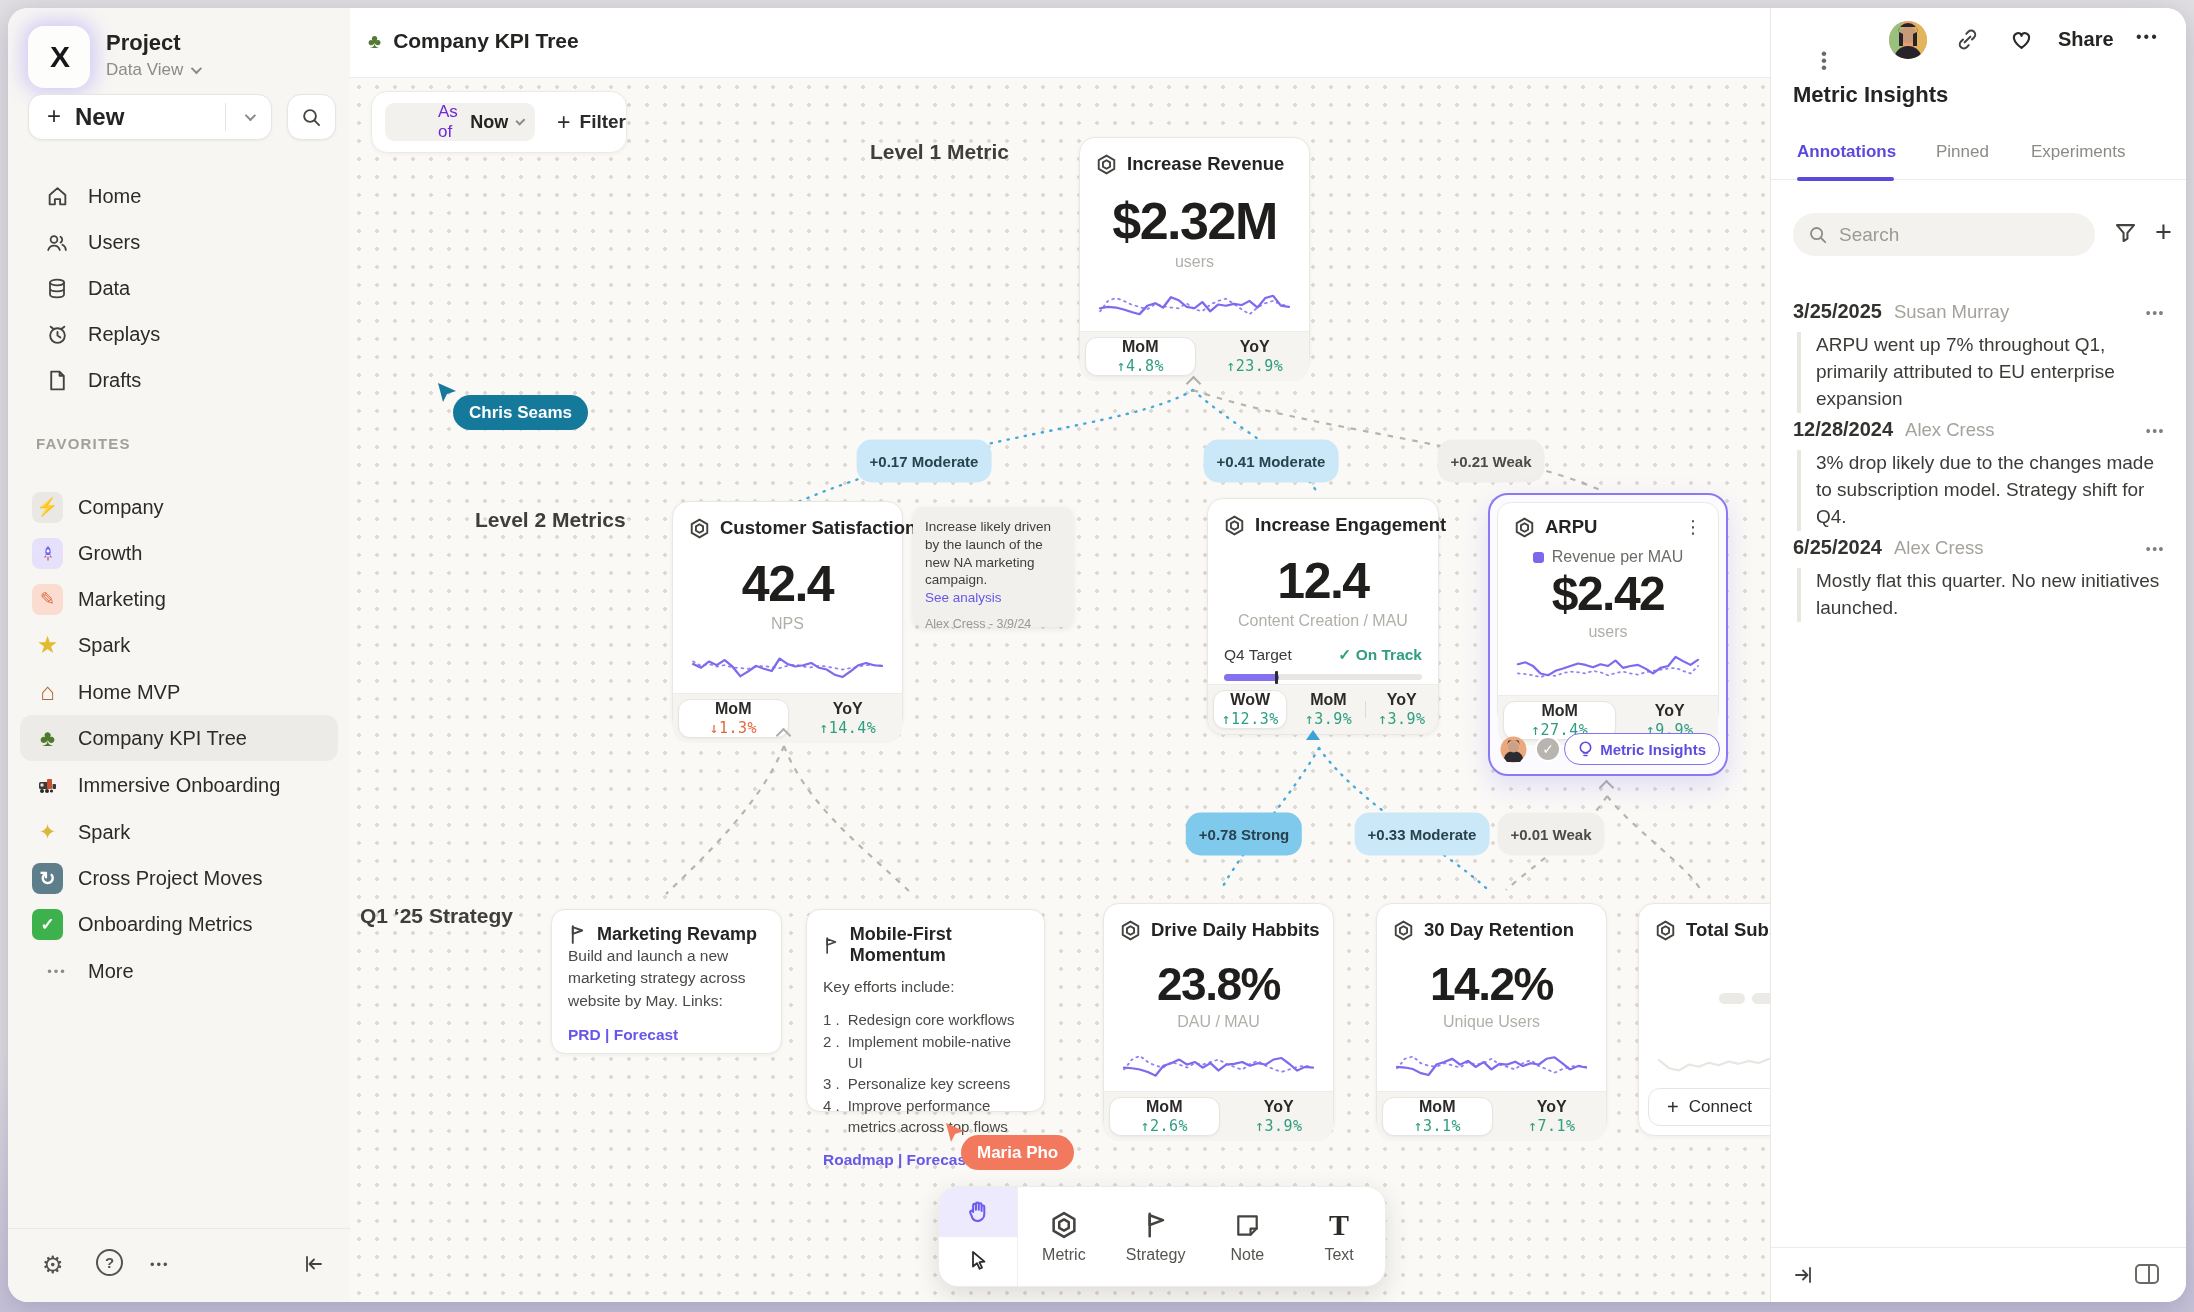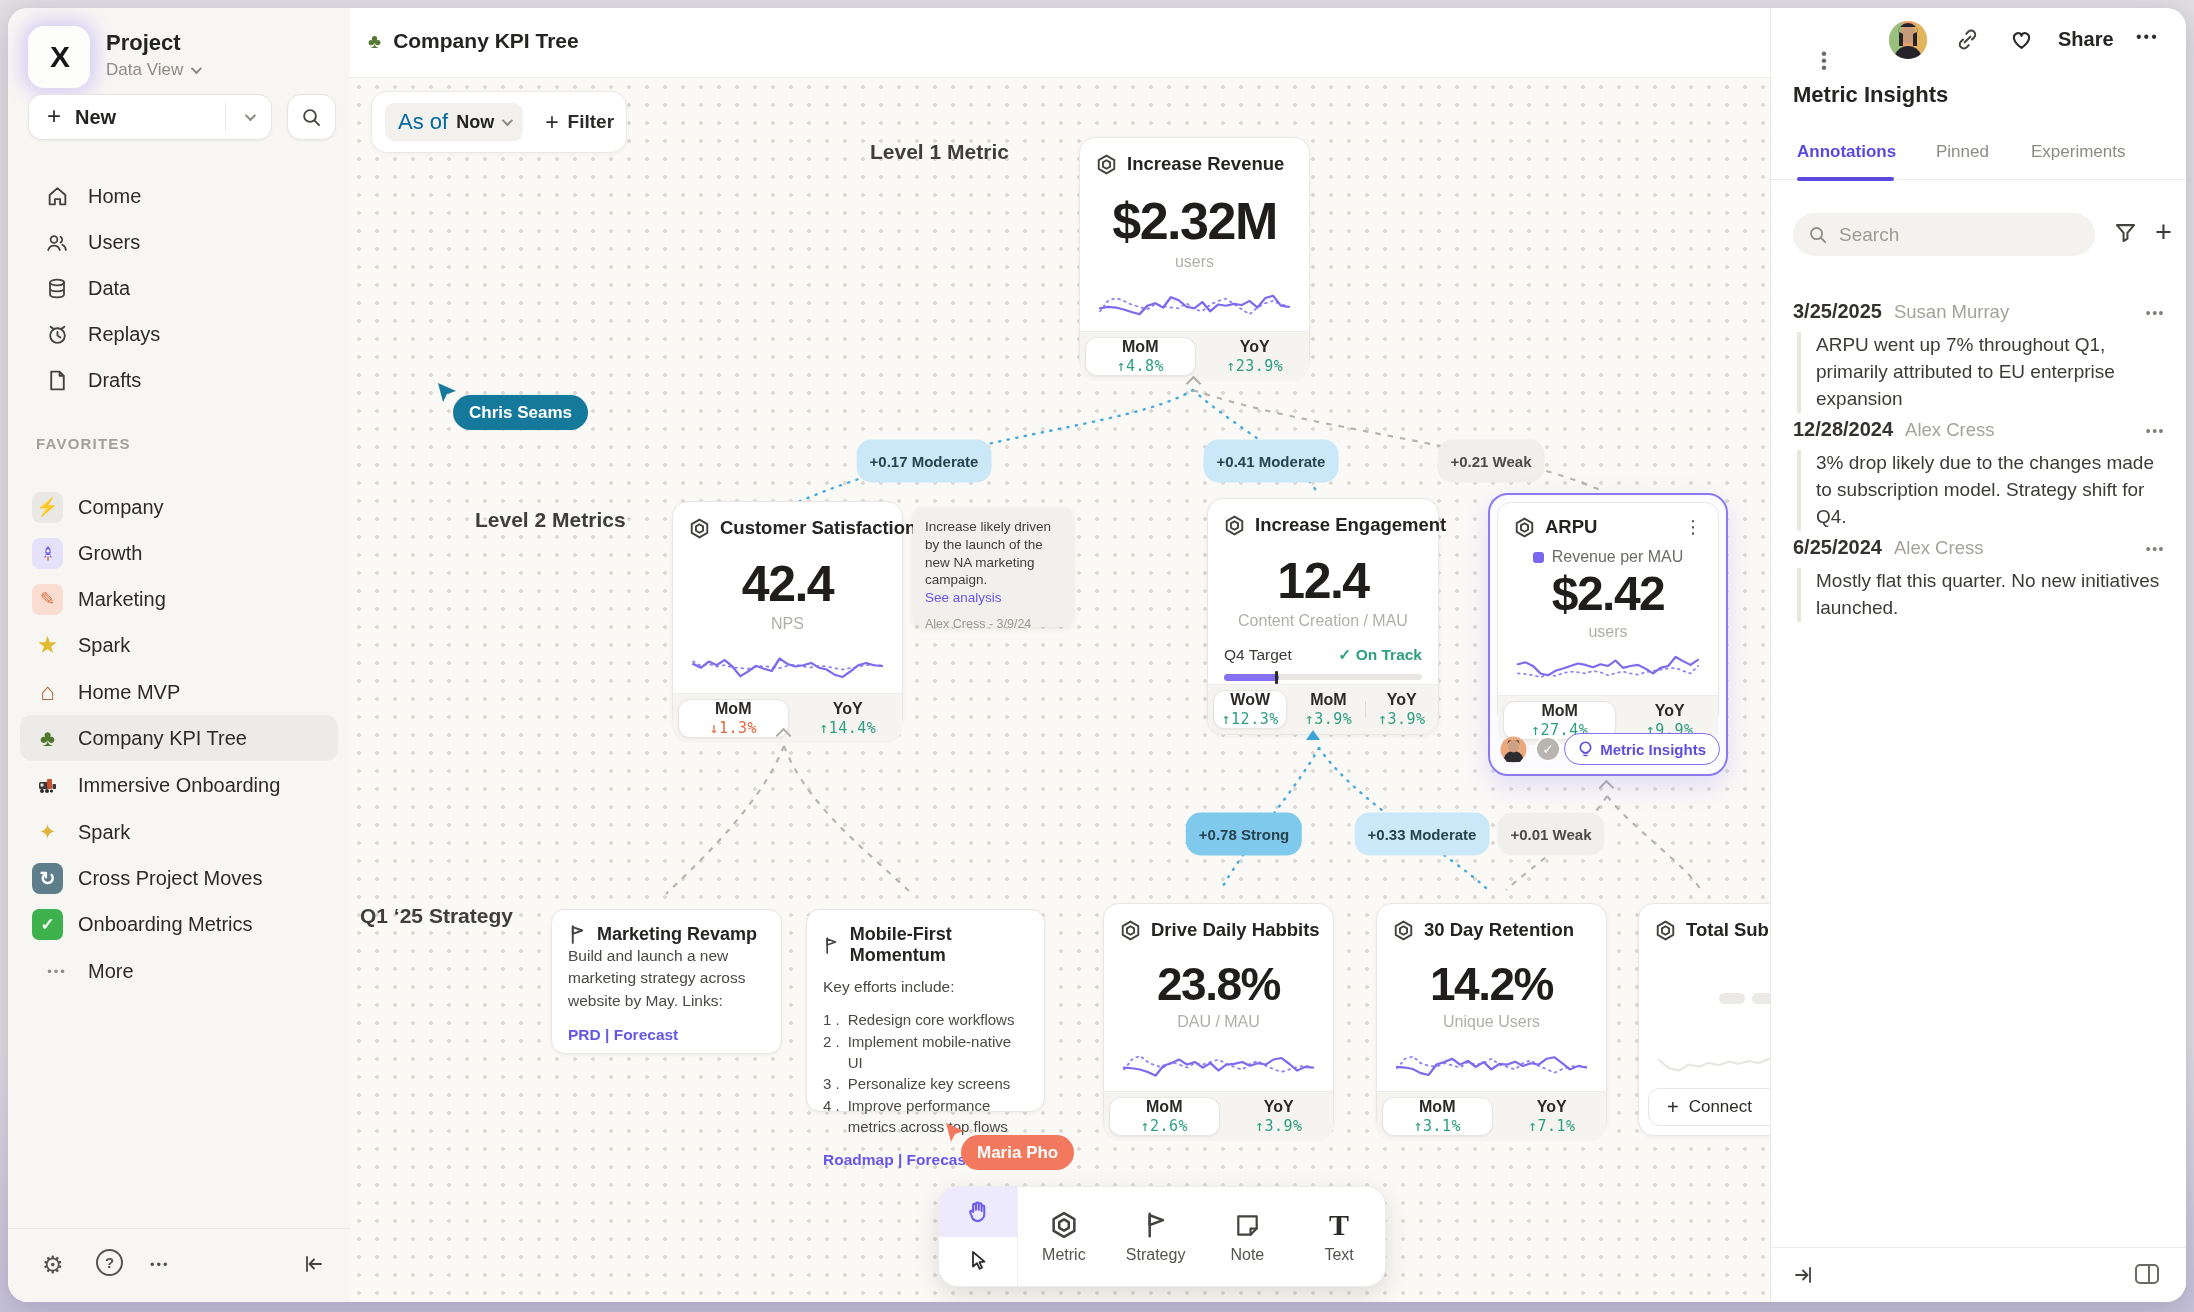--- a/index.html
+++ b/index.html
@@ -7,21 +7,21 @@
   body{background:linear-gradient(#e2e0e2 80%,#c7c3d8);position:relative;overflow:hidden;}
   #win{position:absolute;left:8px;top:8px;width:2178px;height:1294px;background:#fff;border-radius:20px;overflow:hidden;box-shadow:0 6px 30px rgba(60,50,110,.25);}
   
   #sidebar{position:absolute;left:0;top:0;width:342px;height:100%;background:#f7f6f3;z-index:20;}
   .logo{position:absolute;left:20px;top:18px;width:62px;height:62px;border-radius:16px;background:#fdfdfc;display:flex;align-items:center;justify-content:center;font-size:30px;font-weight:900;color:#17171a;box-shadow:0 0 18px 6px rgba(150,130,245,.35);letter-spacing:-2px;}
   .proj-name{position:absolute;left:98px;top:22px;font-size:22px;font-weight:700;color:#242423;}
   .proj-view{position:absolute;left:98px;top:52px;font-size:17px;color:#8d8b86;display:flex;align-items:center;gap:8px;}
   .chev{display:inline-block;width:8px;height:8px;border-right:2px solid #8d8b86;border-bottom:2px solid #8d8b86;transform:rotate(45deg) translateY(-2px);}
   .btn-new{position:absolute;left:20px;top:86px;width:244px;height:46px;background:#fff;border:1px solid #e7e5e1;border-radius:14px;display:flex;align-items:center;box-shadow:0 1px 3px rgba(0,0,0,.05);cursor:pointer;}
   .btn-new .plus{font-size:24px;font-weight:400;color:#2c2b29;margin:0 14px 2px 18px;}
-  .btn-new .lbl{font-size:20px;font-weight:700;color:#242423;flex:1;}
+  .btn-new .lbl{font-size:24px;font-weight:700;color:#242423;flex:1;}
   .btn-new .split{width:46px;height:28px;border-left:1px solid #e7e5e1;display:flex;align-items:center;justify-content:center;}
   .btn-search{position:absolute;left:279px;top:86px;width:49px;height:46px;background:#fff;border:1px solid #e7e5e1;border-radius:14px;display:flex;align-items:center;justify-content:center;box-shadow:0 1px 3px rgba(0,0,0,.05);cursor:pointer;}
   .nav-item{position:absolute;left:12px;width:318px;height:46px;border-radius:12px;display:flex;align-items:center;cursor:pointer;}
   .nav-item .nico{width:26px;margin:0 18px 0 24px;display:flex;justify-content:center;}
   .nav-item .nlbl{font-size:20px;font-weight:500;color:#2c2b29;}
   .nav-item.sel{background:#ecebe7;}
   .fav-head{position:absolute;left:28px;top:427px;font-size:15px;font-weight:700;letter-spacing:1.2px;color:#a2a09a;}
   .tile{width:31px;height:31px;border-radius:8px;display:flex;align-items:center;justify-content:center;font-size:18px;margin:0 15px 0 12px;flex:none;}
   .more-dots{width:26px;margin:0 18px 0 24px;color:#8d8b86;font-size:13px;letter-spacing:2px;text-align:center;}
   .side-bottom{position:absolute;left:0;bottom:0;width:100%;height:74px;border-top:1px solid #eceae6;}
@@ -32,21 +32,21 @@
   .tree-glyph{color:#557a35;font-size:20px;}
   .topctl{position:absolute;z-index:25;display:flex;align-items:center;cursor:pointer;}
   
   #canvas{position:absolute;left:342px;top:70px;width:1420px;height:1224px;overflow:hidden;background-color:#faf9f6;background-image:radial-gradient(circle,#ddd9d2 1.6px,transparent 1.6px);background-size:18px 18px;}
   #connect{position:absolute;left:0;top:0;width:1420px;height:1224px;}
   .ln-b{fill:none;stroke:#45a9da;stroke-width:2.4;stroke-dasharray:1.2 7.5;stroke-linecap:round;}
   .ln-g{fill:none;stroke:#b7b4ad;stroke-width:2.2;stroke-dasharray:5.5 7;}
   .sec-label{position:absolute;font-size:21px;font-weight:700;color:#403e3b;}
   .asof{position:absolute;left:21px;top:13px;width:256px;height:62px;background:#fff;border:1px solid #eceae6;border-radius:16px;display:flex;align-items:center;box-shadow:0 1px 4px rgba(0,0,0,.05);}
   .asof .pill{height:38px;background:#f2f1ed;border-radius:9px;margin-left:13px;display:flex;align-items:center;padding:0 13px;gap:8px;cursor:pointer;}
-  .asof .pill .a1{font-size:22px;color:#0369a1;}
+  .asof .pill .a1{font-size:17px;color:#6d28d9;margin-left:40px;}
   .asof .pill .a2{font-size:18px;font-weight:700;color:#242423;}
   .asof .flt{display:flex;align-items:center;gap:9px;margin-left:22px;font-size:19px;font-weight:600;color:#2c2b29;cursor:pointer;}
   .asof .flt .plus{font-size:23px;font-weight:400;}
   
   .card{position:absolute;width:231px;background:#fff;border:1px solid #e9e7e2;border-radius:16px;box-shadow:0 1px 4px rgba(30,30,30,.06);display:flex;flex-direction:column;cursor:pointer;}
   .card-h{display:flex;align-items:center;gap:10px;padding:15px 16px 4px;}
   .card-h .ct{font-size:18.5px;font-weight:700;color:#242423;white-space:nowrap;}
   .kebab{margin-left:auto;color:#4a4845;font-size:18px;line-height:10px;cursor:pointer;}
   .bigv{text-align:center;font-size:50px;font-weight:800;color:#1f1e1c;letter-spacing:-1.5px;margin-top:12px;}
   .unit{text-align:center;font-size:16px;color:#b2afa9;margin-top:2px;}

